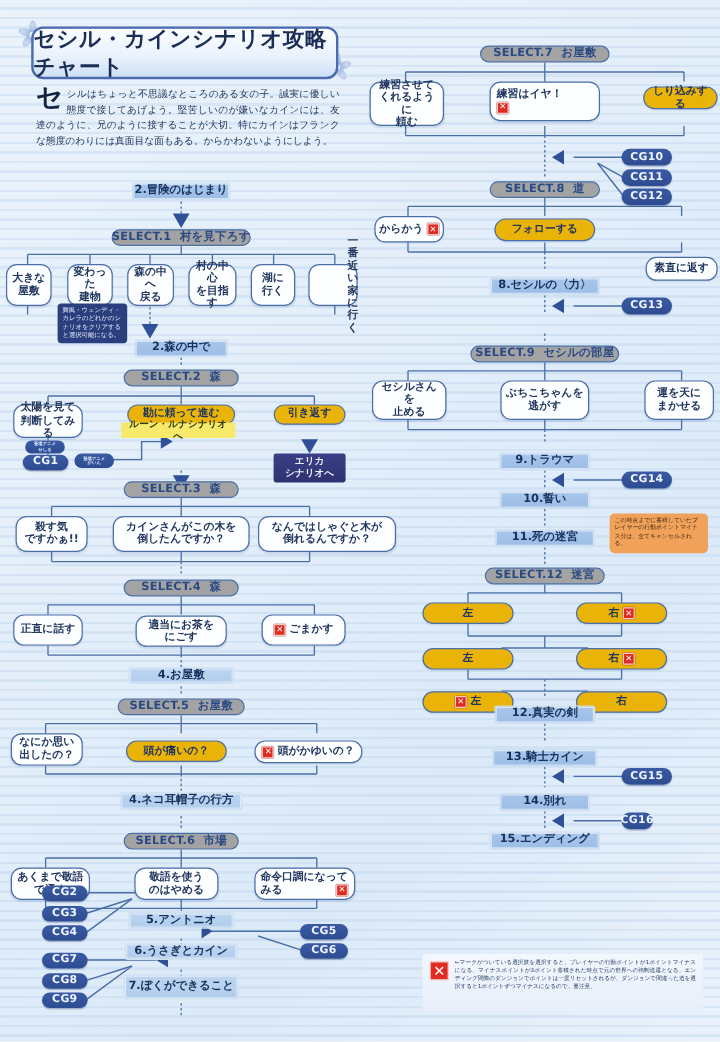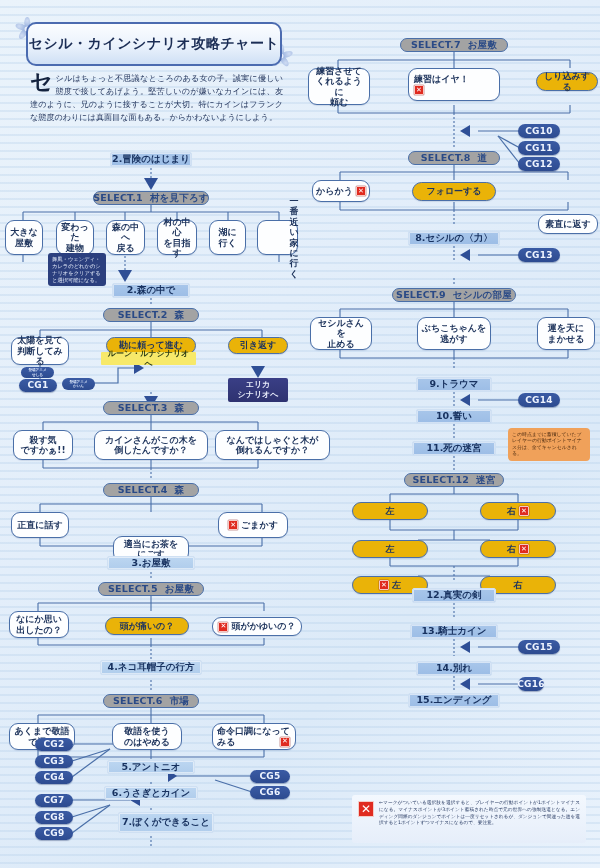--- a/index.html
+++ b/index.html
@@ -91,21 +91,21 @@
   }
   .with-x{display:flex;align-items:center;justify-content:center;gap:3px;}
 
   
   .title-wrap{position:absolute;left:18px;top:22px;width:268px;height:43px;}
   .title-box{
     position:absolute;left:8px;top:0;width:252px;height:40px;
     border:2px solid #4b6bb0;border-radius:10px;
     background:linear-gradient(180deg,#fbfdff 0%,#eaf2fc 55%,#cfe0f5 100%);
     display:flex;align-items:center;justify-content:center;
-    color:#1b2d55;font-size:14px;font-weight:700;letter-spacing:.5px;
+    color:#1b2d55;font-size:18px;font-weight:700;letter-spacing:.5px;
   }
   .flower{position:absolute;width:26px;height:26px;}
   .flower span{
     position:absolute;left:50%;top:50%;width:5.5px;height:12px;
     background:radial-gradient(circle at 50% 30%,#cfdcf3,#8aa6d8);
     border-radius:50% 50% 50% 50%;transform-origin:50% 100%;
   }
   .flower .core{
     width:5px;height:5px;background:#e8eefb;border-radius:50%;
     transform:translate(-50%,-50%);left:50%;top:50%;
@@ -366,34 +366,34 @@
         <div>カインさんがこの木を</div>
         <div>倒したんですか？</div>
       </div>
     </div>
 
   <div class="node select" style="left:103px;top:483px;width:96px;height:14px;">
     <span class="num">SELECT.4</span>
       <span>森</span>
   </div>
   <div class="node choice" style="left:11px;top:512px;width:58px;height:26px;">正直に話す</div>
-  <div class="node choice" style="left:113px;top:536px;width:76px;height:26px;">
+  <div class="node choice" style="left:113px;top:513px;width:76px;height:26px;">
       <div>
         <div>適当にお茶を</div>
         <div>にごす</div>
       </div>
     </div>
   <div class="node choice" style="left:218px;top:512px;width:70px;height:26px;">
     <span class="with-x">
         <span class="xmark">✕</span>
         <span>ごまかす</span>
       </span>
   </div>
 
-  <div class="node scene pale" style="left:107px;top:556px;width:88px;height:14px;">3.お屋敷</div>
+  <div class="node scene pale" style="left:107px;top:556px;width:88px;height:14px;">4.お屋敷</div>
 
   <div class="node select" style="left:98px;top:582px;width:106px;height:14px;">
     <span class="num">SELECT.5</span>
       <span>お屋敷</span>
   </div>
   <div class="node choice" style="left:9px;top:611px;width:60px;height:27px;">
       <div>
         <div>なにか思い</div>
         <div>出したの？</div>
       </div>
@@ -440,21 +440,21 @@
 
   <div class="node cg" style="left:250px;top:770px;width:40px;height:13px;">CG5</div>
   <div class="node cg" style="left:250px;top:786px;width:40px;height:13px;">CG6</div>
 
   <div class="node scene pale" style="left:104px;top:786px;width:94px;height:14px;">6.うさぎとカイン</div>
 
   <div class="node cg" style="left:35px;top:794px;width:38px;height:13px;">CG7</div>
   <div class="node cg" style="left:35px;top:811px;width:38px;height:13px;">CG8</div>
   <div class="node cg" style="left:35px;top:827px;width:38px;height:13px;">CG9</div>
 
-  <div class="node scene pale" style="left:103px;top:812px;width:96px;height:21px;margin-left:15px;">7.ぼくができること</div>
+  <div class="node scene pale" style="left:103px;top:812px;width:96px;height:21px;">7.ぼくができること</div>
 
   <div class="node select" style="left:400px;top:38px;width:108px;height:14px;">
     <span class="num">SELECT.7</span>
       <span>お屋敷</span>
   </div>
   <div class="node choice" style="left:308px;top:68px;width:62px;height:37px;">
     <div>
         <div>練習させて</div>
         <div>くれるように</div>
         <div>頼む</div>

